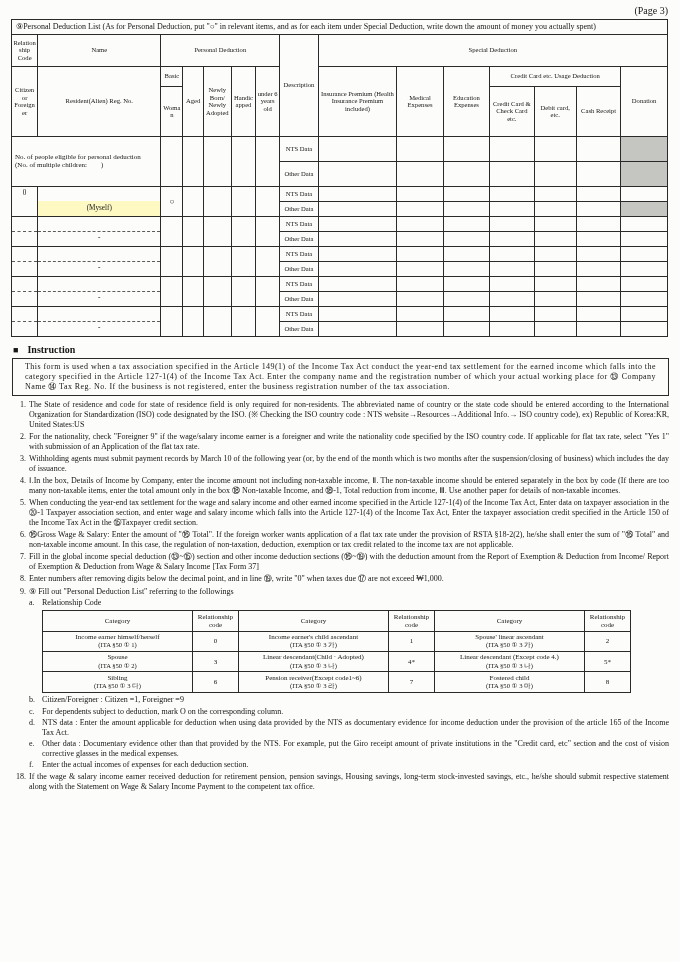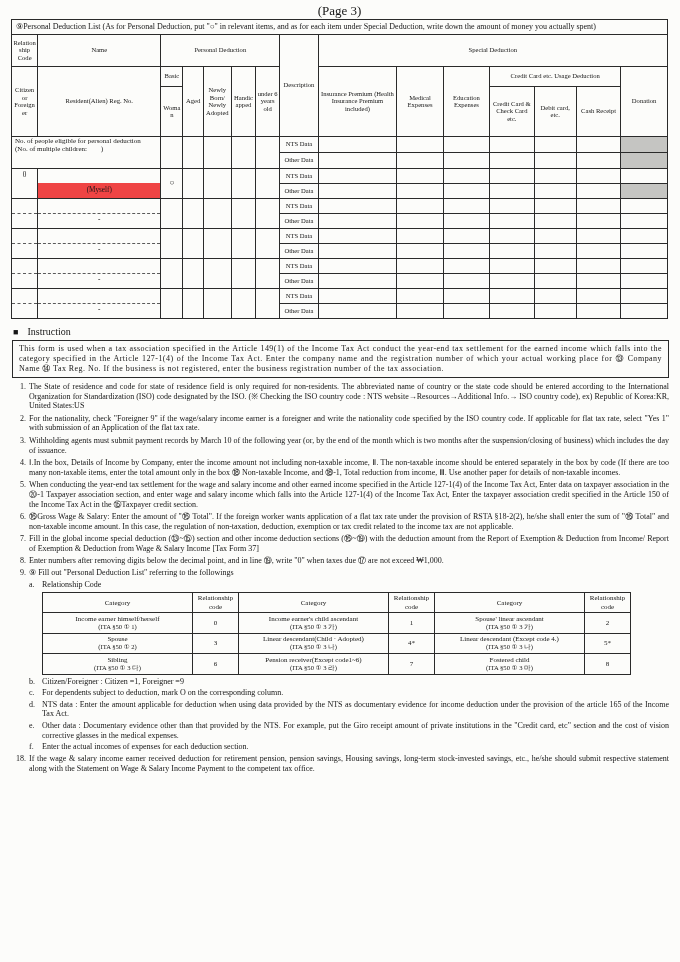--- a/index.html
+++ b/index.html
@@ -1,37 +1,37 @@
 <!DOCTYPE html>
 <html><head>
 <meta charset="utf-8">
 <style>
 *{margin:0;padding:0;box-sizing:border-box}
 html,body{width:680px;height:962px}
 body{background:#e9e9e6;font-family:"Liberation Serif",serif;color:#161616;-webkit-font-smoothing:antialiased}
 .page{width:680px;height:962px;background:#fcfcfa;padding:5px 10px 8px 11px;overflow:hidden}
-.pagenum{text-align:center;font-size:13px;line-height:11px;padding-right:2px}
+.pagenum{text-align:right;font-size:10px;line-height:11px;padding-right:2px}
 table{border-collapse:collapse}
 .main{width:657px;table-layout:fixed;border:1.5px solid #2a2a2a;margin-top:3px}
 .main td{border:1px solid #2a2a2a;font-size:6.6px;line-height:7.7px;text-align:center;vertical-align:middle;padding:1px;overflow:hidden;word-wrap:break-word}
 .ttl{text-align:left!important;font-size:8px!important;line-height:9.8px!important;padding:2px 4px!important}
 .vw{overflow-wrap:anywhere}
-.lbl{text-align:left!important;font-size:7px!important;line-height:8.6px!important;padding:0 3px!important;vertical-align:top!important}
+.lbl{text-align:left!important;font-size:7px!important;line-height:8.6px!important;padding:16px 3px!important;vertical-align:top!important}
 .desc{font-size:6.3px}
 .shade{background:#c5c5c2}
 .ds{height:16px}.d{height:15px}
 .split{padding:0!important;vertical-align:top!important}
 .sw{display:flex;flex-direction:column;height:29px}
 .sw .hf{flex:1;display:flex;align-items:center;justify-content:center;font-size:7.2px}
 .sw.dash .hf+.hf{border-top:1px dashed #5a5a5a}
-.myself{background:#ef4444}
+.myself{background:#fef9c3}
 .mark{font-size:8px!important}
-.ihead{margin:7px 2px 3px;font-size:10px;font-weight:normal}
+.ihead{margin:7px 2px 3px;font-size:10px;font-weight:bold}
 .ihead .sq{margin-right:9px;font-size:9px}
-.ibox{border:1.2px solid #2a2a2a;margin:0 1px 4px;padding:3px 6px;font-size:8px;line-height:10px;text-align:justify;letter-spacing:.45px}
+.ibox{border:1.2px solid #2a2a2a;margin:0 1px 4px;padding:3px 12px;font-size:8px;line-height:10px;text-align:justify;letter-spacing:.45px}
 .it{display:flex;font-size:8px;line-height:9.8px;margin-bottom:2.5px;padding:0 1px}
 .it .n{flex:0 0 17px;text-align:right;padding-right:3px}
 .it .t{flex:1;text-align:justify}
 .sub{display:flex;margin-top:1.5px;font-size:8px;line-height:9.8px}
 .sub .sn{flex:0 0 13px}
 .sub .st{flex:1;text-align:justify}
 .fn{margin:1.5px 0 0 11px;font-size:7.7px;line-height:9.2px}
 .rel{width:512px;table-layout:fixed;margin:2.5px 0 2.5px 13px;border:1.2px solid #2a2a2a}
 .rel td{border:1px solid #2a2a2a;font-size:7px;line-height:8.2px;text-align:center;vertical-align:middle;padding:1.5px 2px}
 .rel .ref{font-size:6.6px}

